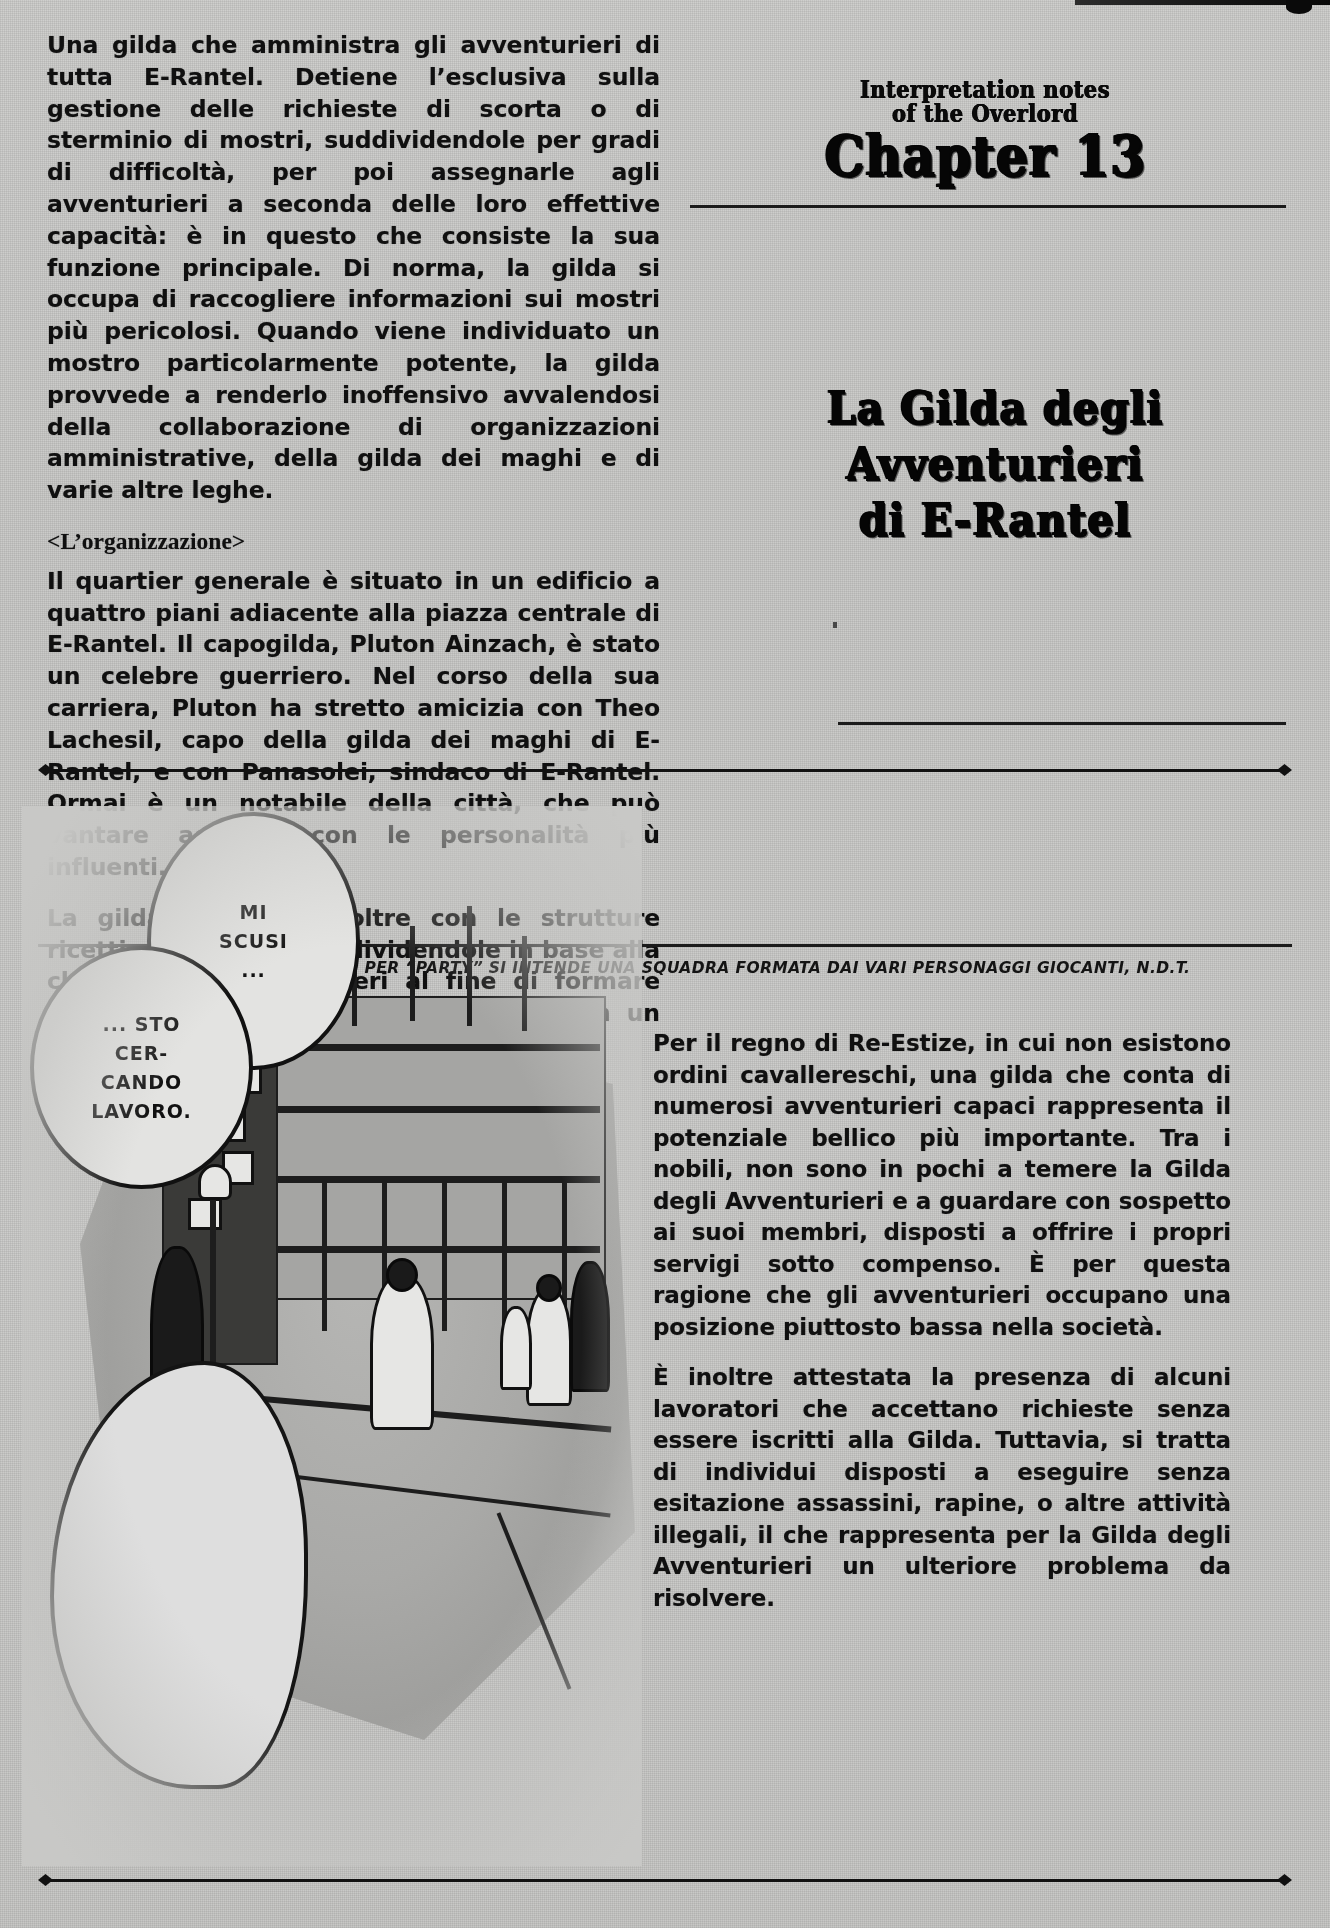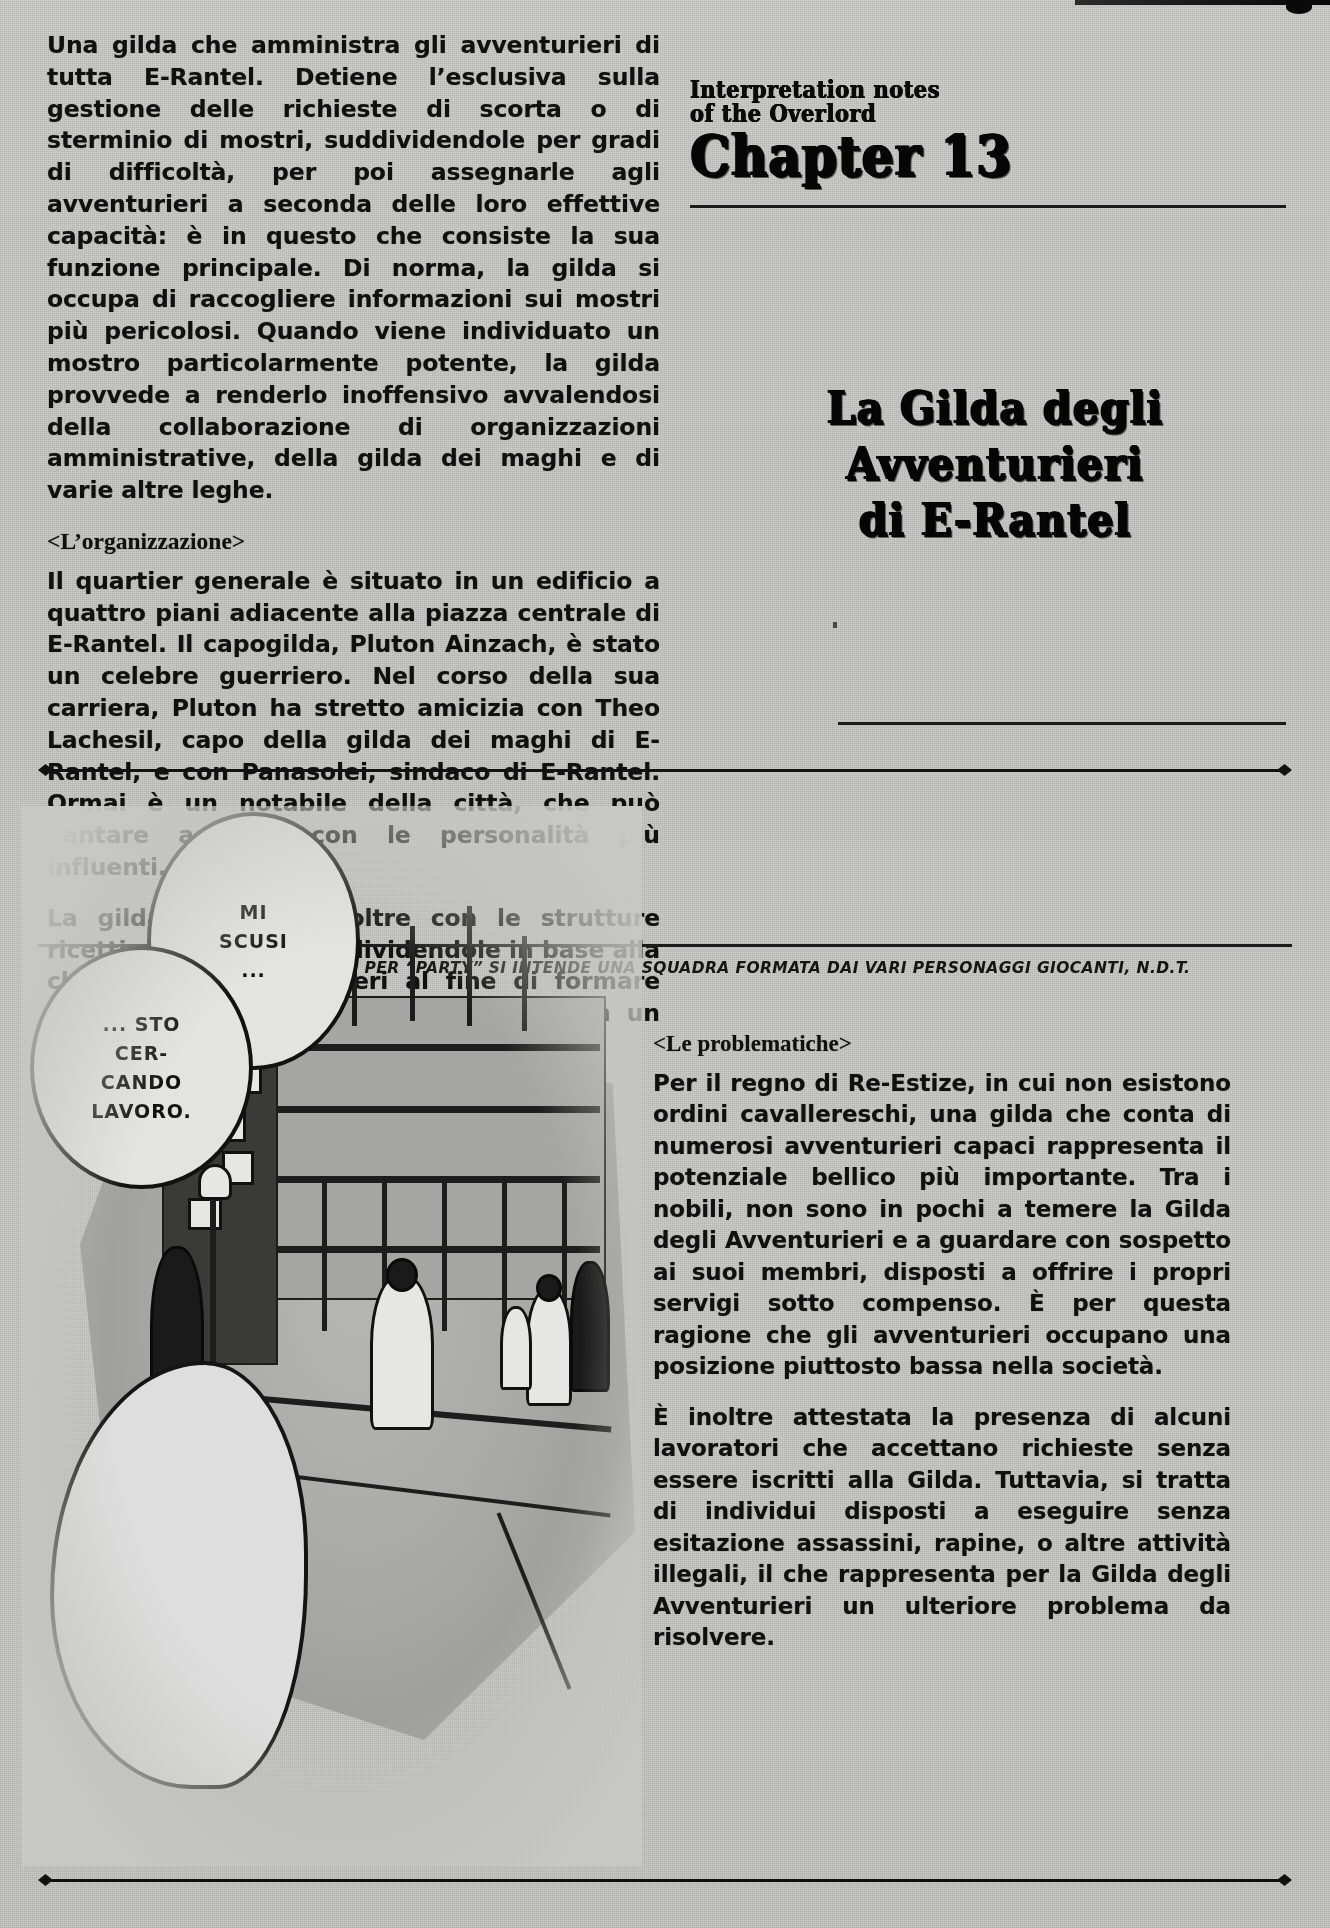--- a/index.html
+++ b/index.html
@@ -72,20 +72,21 @@
     font-family: Liberation Serif, serif;
     font-size: 23.5px;
     line-height: 31.8px;
     font-weight: 700;
     color: #101010;
     text-shadow: 0 0 1px rgba(0,0,0,0.35);
   }
 
   
   .chapter-head {
+    text-align: center;
     padding-right: 10px;
   }
   .chapter-kicker {
     font-family: "DejaVu Serif", serif;
     font-weight: 700;
     font-size: 21px;
     line-height: 24px;
     letter-spacing: 0.5px;
     color: #0a0a0a;
     transform: scaleY(1.12);
@@ -377,21 +378,20 @@
           <div>CANDO</div>
           <div>LAVORO.</div>
         </div>
       </div>
 
       <div class="vignette"></div>
     </div>
   </div>
 
   <div class="col-right-bottom">
-    <div class="subhead">&lt;Le problematiche&gt;</div>
     <p class="body">Per il regno di Re-Estize, in cui non esistono ordini cavallereschi, una gilda che conta di numerosi avventurieri capaci rappresenta il potenziale bellico più importante. Tra i nobili, non sono in pochi a temere la Gilda degli Avventurieri e a guardare con sospetto ai suoi membri, disposti a offrire i propri servigi sotto compenso. È per questa ragione che gli avventurieri occupano una posizione piuttosto bassa nella società.</p>
     <p class="body last">È inoltre attestata la presenza di alcuni lavoratori che accettano richieste senza essere iscritti alla Gilda. Tuttavia, si tratta di individui disposti a eseguire senza esitazione assassini, rapine, o altre attività illegali, il che rappresenta per la Gilda degli Avventurieri un ulteriore problema da risolvere.</p>
   </div>
 
   <div class="diamond-rule" style="left:38px; top:1872px; width:1254px;">
     <span class="dia l"></span>
     <span class="bar"></span>
     <span class="dia r"></span>
   </div>
 

